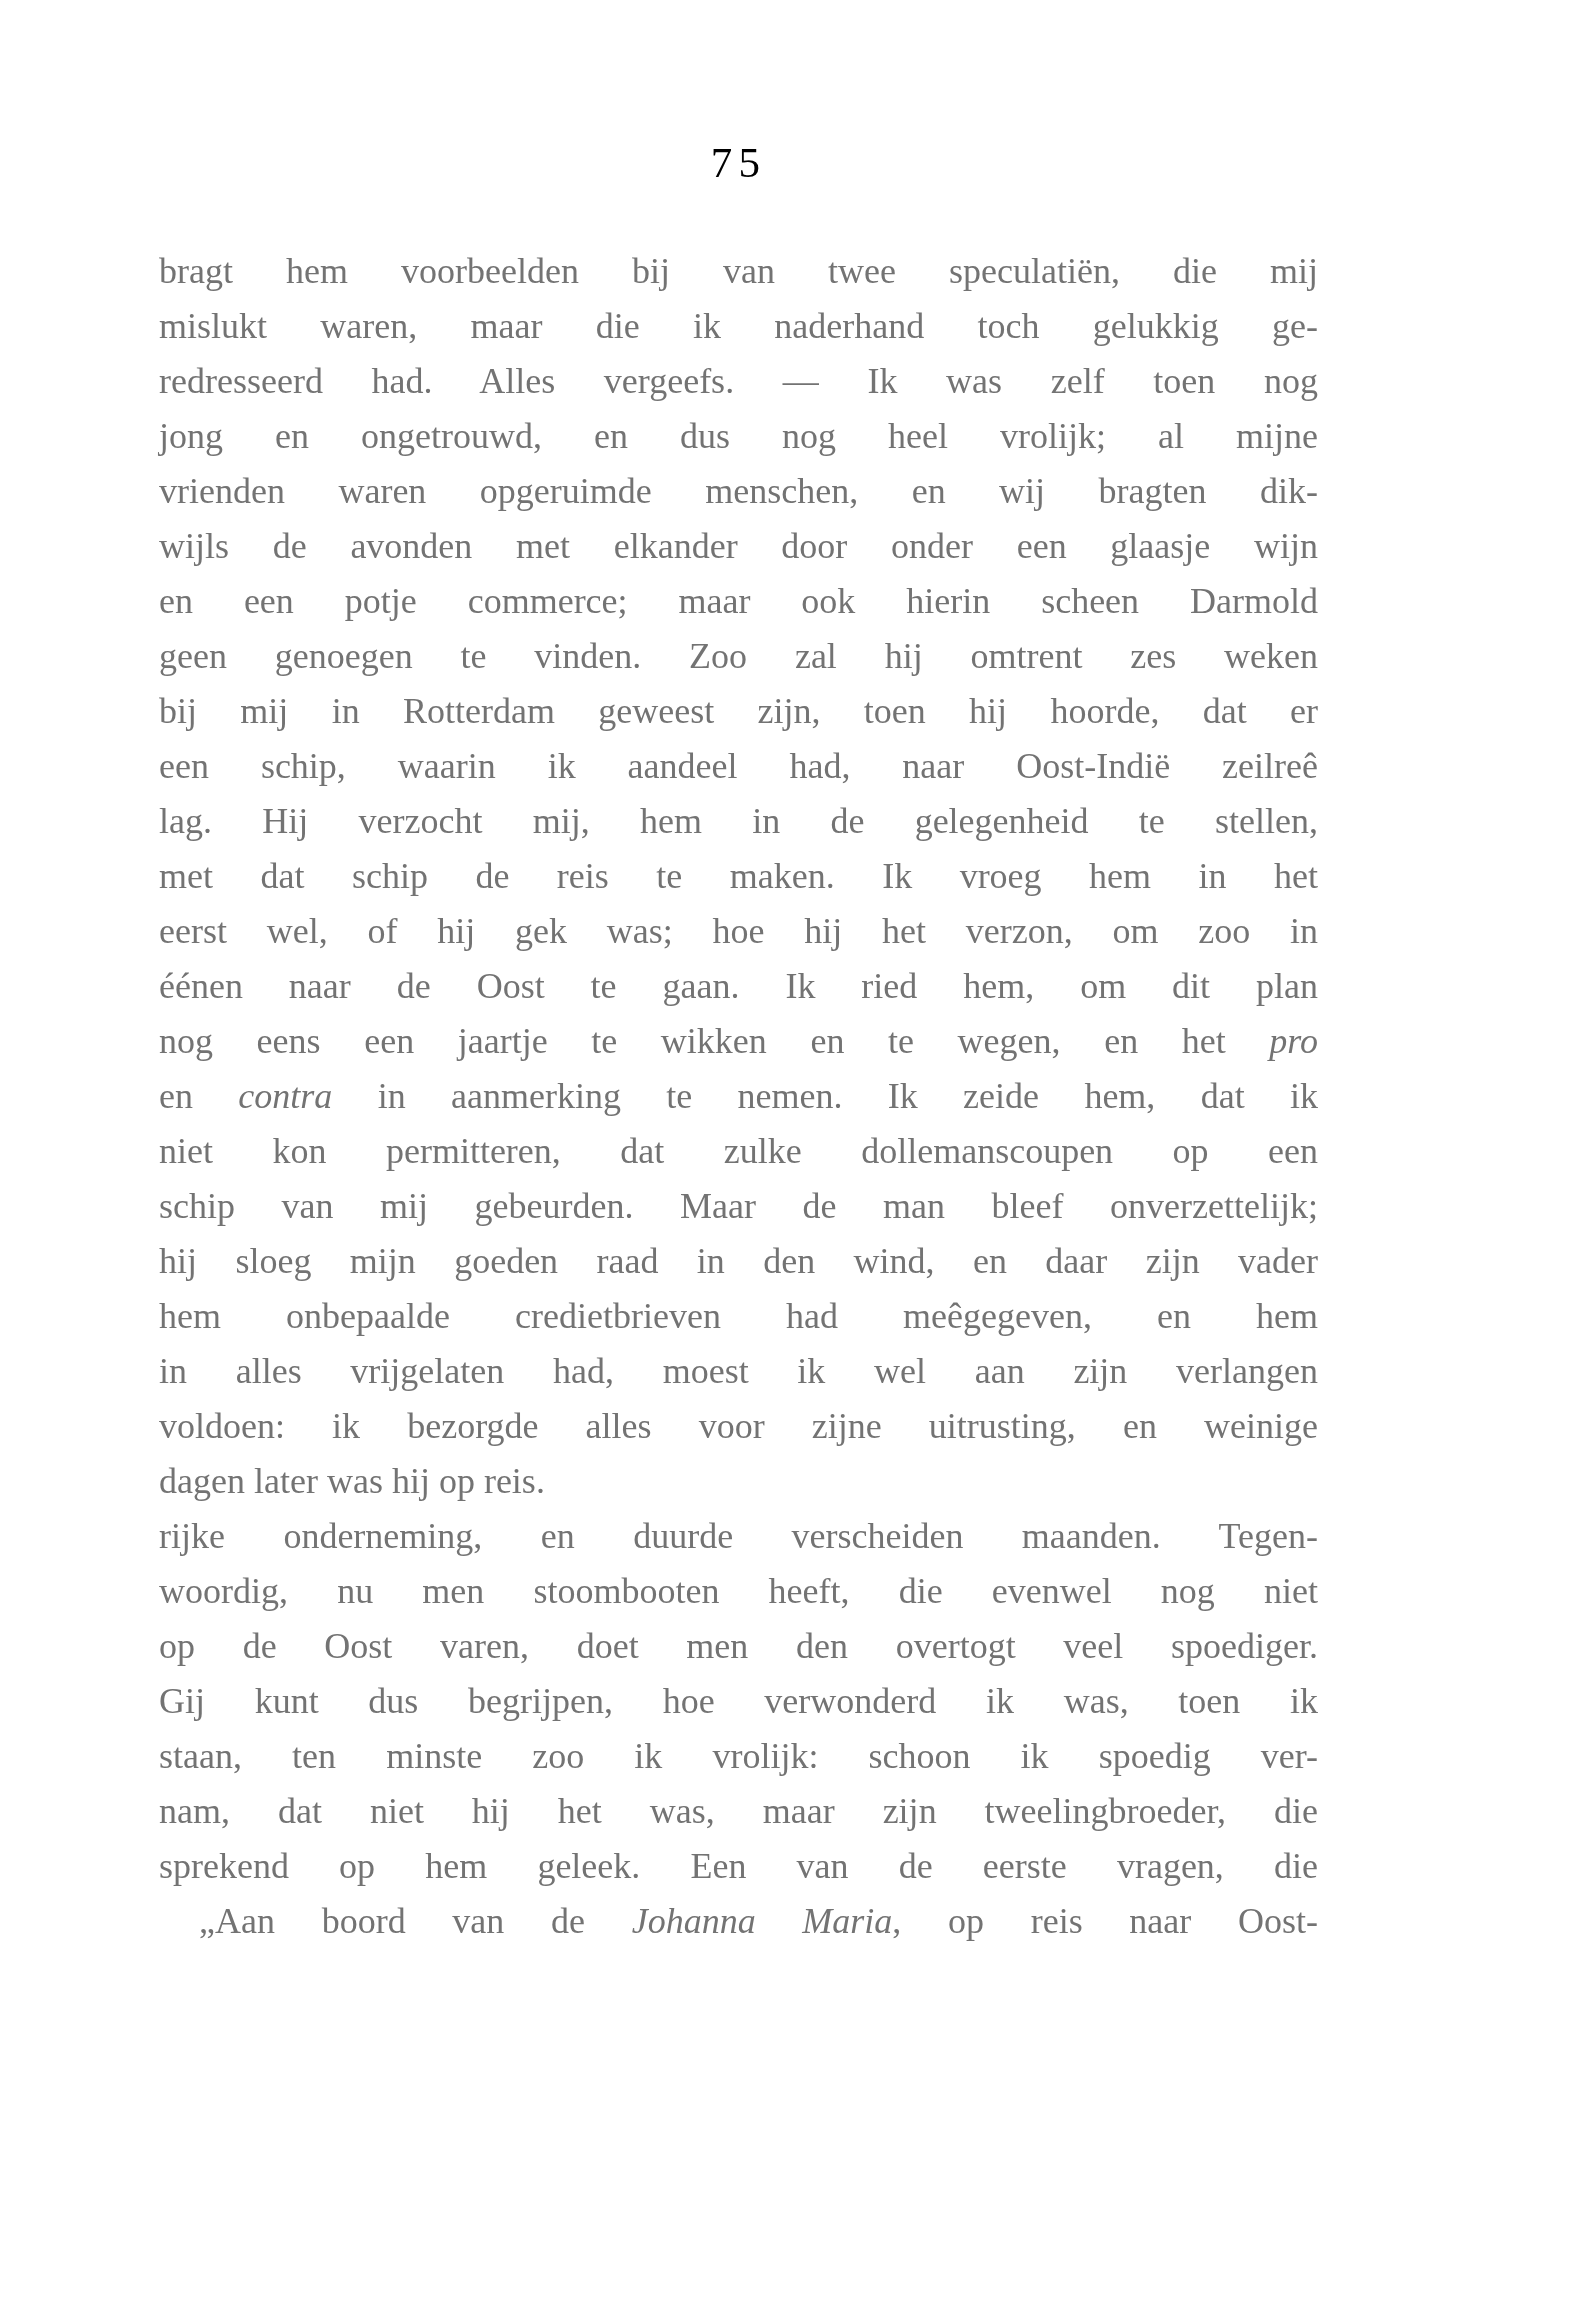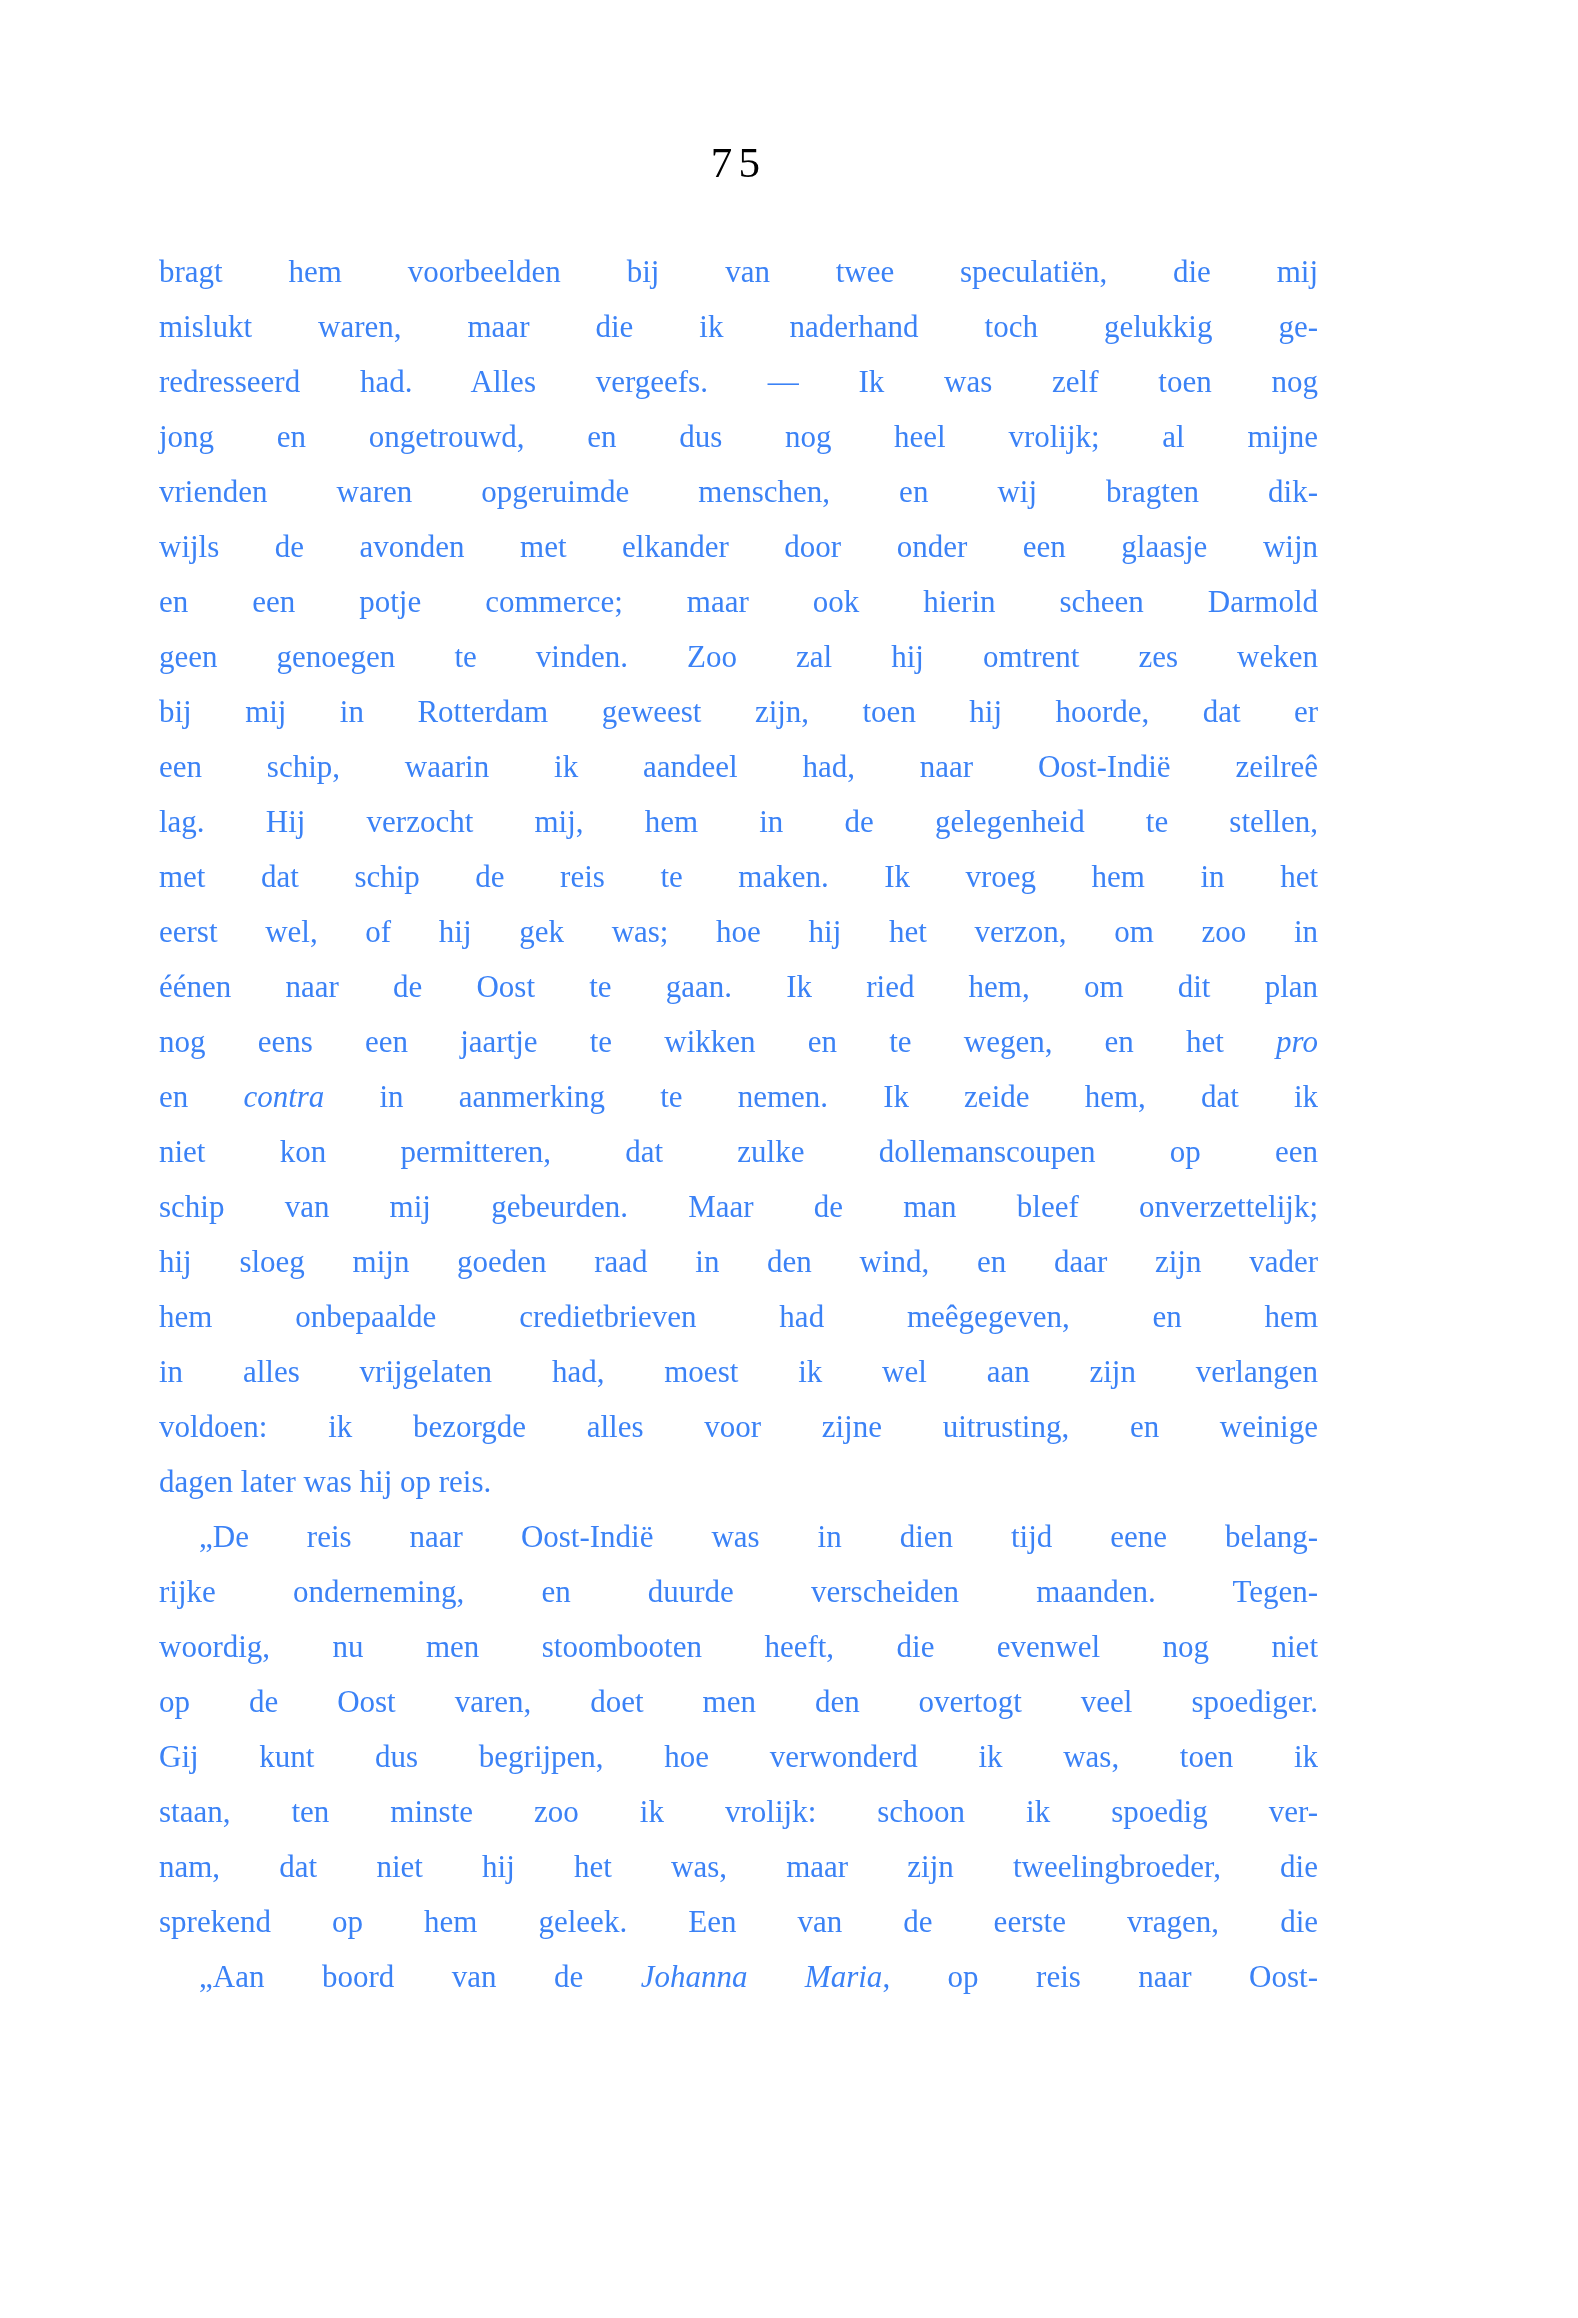--- a/index.html
+++ b/index.html
@@ -28,25 +28,25 @@
   }
   #text-block {
     position: absolute;
     left: 159px;
     top: 244px;
     width: 1159px;
   }
   .line {
     height: 55px;
     line-height: 55px;
-    font-size: 31px;
+    font-size: 36px;
     white-space: normal;
     overflow: visible;
     text-align: left;
-    color: #3b82f6;
+    color: #737373;
   }
   .line.j {
     text-align: justify;
     text-align-last: justify;
   }
   .line.ind {
     text-indent: 40px;
   }
   .it {
     font-style: italic;
@@ -74,21 +74,20 @@
       <div class="line j"><span class="">éénen naar de Oost te gaan. Ik ried hem, om dit plan</span></div>
       <div class="line j"><span class="">nog eens een jaartje te wikken en te wegen, en het </span><span class="it">pro</span></div>
       <div class="line j"><span class="">en </span><span class="it">contra</span><span class=""> in aanmerking te nemen. Ik zeide hem, dat ik</span></div>
       <div class="line j"><span class="">niet kon permitteren, dat zulke dollemanscoupen op een</span></div>
       <div class="line j"><span class="">schip van mij gebeurden. Maar de man bleef onverzettelijk;</span></div>
       <div class="line j"><span class="">hij sloeg mijn goeden raad in den wind, en daar zijn vader</span></div>
       <div class="line j"><span class="">hem onbepaalde credietbrieven had meêgegeven, en hem</span></div>
       <div class="line j"><span class="">in alles vrijgelaten had, moest ik wel aan zijn verlangen</span></div>
       <div class="line j"><span class="">voldoen: ik bezorgde alles voor zijne uitrusting, en weinige</span></div>
       <div class="line"><span class="">dagen later was hij op reis.</span></div>
-      <div class="line j ind"><span class="">„De reis naar Oost-Indië was in dien tijd eene belang-</span></div>
       <div class="line j"><span class="">rijke onderneming, en duurde verscheiden maanden. Tegen-</span></div>
       <div class="line j"><span class="">woordig, nu men stoombooten heeft, die evenwel nog niet</span></div>
       <div class="line j"><span class="">op de Oost varen, doet men den overtogt veel spoediger.</span></div>
       <div class="line j"><span class="">Gij kunt dus begrijpen, hoe verwonderd ik was, toen ik</span></div>
       <div class="line j"><span class="">staan, ten minste zoo ik vrolijk: schoon ik spoedig ver-</span></div>
       <div class="line j"><span class="">nam, dat niet hij het was, maar zijn tweelingbroeder, die</span></div>
       <div class="line j"><span class="">sprekend op hem geleek. Een van de eerste vragen, die</span></div>
       <div class="line j ind"><span class="">„Aan boord van de </span><span class="it">Johanna Maria</span><span class="">, op reis naar Oost-</span></div>
     </div>
 </div>

